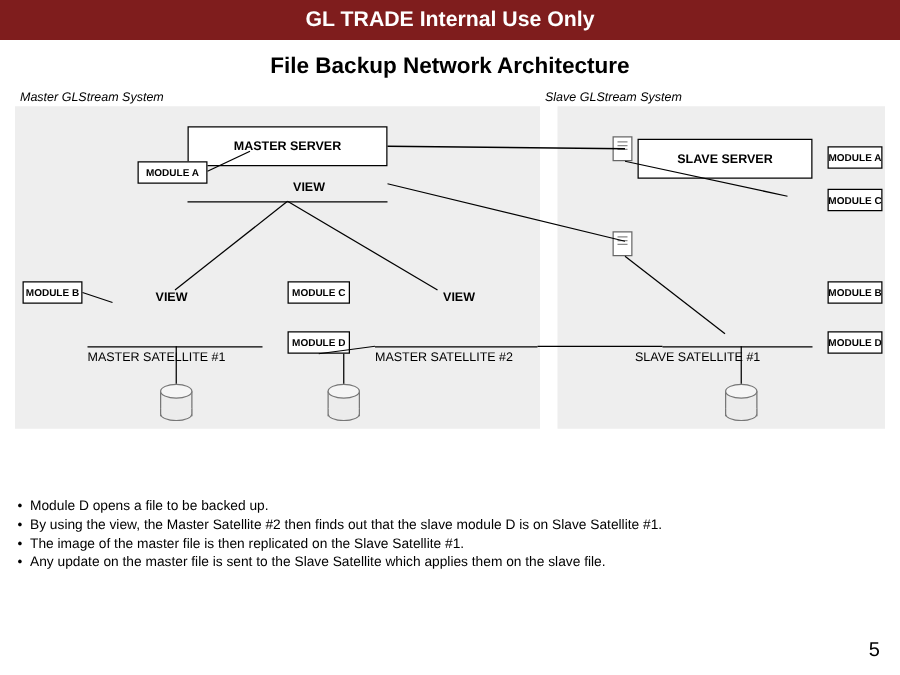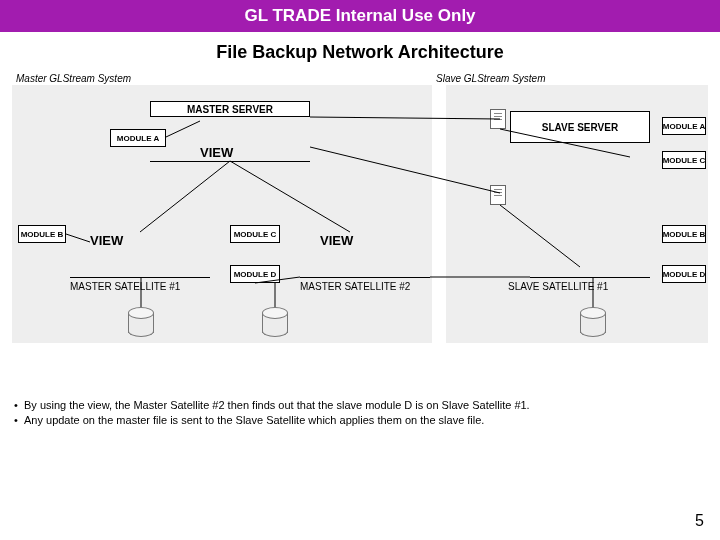--- a/index.html
+++ b/index.html
@@ -6,21 +6,21 @@
   body {
     width: 720px;
     height: 540px;
     background: #fff;
     font-family: Verdana, Arial, sans-serif;
     font-size: 11px;
     position: relative;
     overflow: hidden;
   }
   .header-bar {
-    background: #a21caf;
+    background: #7f1d1d;
     color: #fff;
     text-align: center;
     font-weight: bold;
     font-size: 17px;
     padding: 6px 0;
     font-family: Arial, sans-serif;
   }
   .title {
     text-align: center;
     font-weight: bold;
@@ -51,23 +51,23 @@
     font-size: 8px;
     font-weight: bold;
     display: flex;
     align-items: center;
     justify-content: center;
     white-space: nowrap;
   }
   .box.bold { font-size: 10px; }
   .view-label {
     position: absolute;
-    text-align: left;
-    font-weight: bold;
-    font-size: 13px;
+    text-align: right;
+    font-weight: bold;
+    font-size: 10px;
   }
   .sat-line {
     position: absolute;
     height: 0;
     border-top: 1px solid #000;
   }
   .sat-text {
     position: absolute;
     font-size: 10px;
     font-weight: normal;
@@ -152,21 +152,21 @@
 <div class="title">File Backup Network Architecture</div>
 
 <div class="canvas">
 
   <div class="panel" style="left:12px; top:18px; width:420px; height:258px;"></div>
   <div class="panel" style="left:446px; top:18px; width:262px; height:258px;"></div>
 
   <div class="caption" style="left:16px; top:6px;">Master GLStream System</div>
   <div class="caption" style="left:436px; top:6px;">Slave GLStream System</div>
 
-  <div class="box bold" style="left:150px; top:34px; width:160px; height:16px;">MASTER SERVER</div>
+  <div class="box bold" style="left:150px; top:34px; width:160px; height:32px;">MASTER SERVER</div>
 
   <div class="box bold" style="left:510px; top:44px; width:140px; height:32px;">SLAVE SERVER</div>
 
   <div class="box" style="left:110px; top:62px; width:56px; height:18px;">MODULE A</div>
 
   <div class="box" style="left:662px; top:50px; width:44px; height:18px;">MODULE A</div>
 
   <div class="box" style="left:662px; top:84px; width:44px; height:18px;">MODULE C</div>
 
   <div class="view-label" style="left:200px; top:78px; width:60px;">VIEW</div>
@@ -235,17 +235,19 @@
     <line x1="141" y1="240" x2="141" y2="210" stroke="#000" stroke-width="1"></line>
 
     <line x1="275" y1="240" x2="275" y2="216" stroke="#000" stroke-width="1"></line>
 
     <line x1="593" y1="240" x2="593" y2="210" stroke="#000" stroke-width="1"></line>
   </svg>
 
 </div>
 
 <ul class="bullets">
+  <li>Module D opens a file to be backed up.</li>
   <li>By using the view, the Master Satellite #2 then finds out that the slave module D is on Slave Satellite #1.</li>
+  <li>The image of the master file is then replicated on the Slave Satellite #1.</li>
   <li>Any update on the master file is sent to the Slave Satellite which applies them on the slave file.</li>
 </ul>
 
 <div class="pagenum">5</div>
 
 </body></html>

